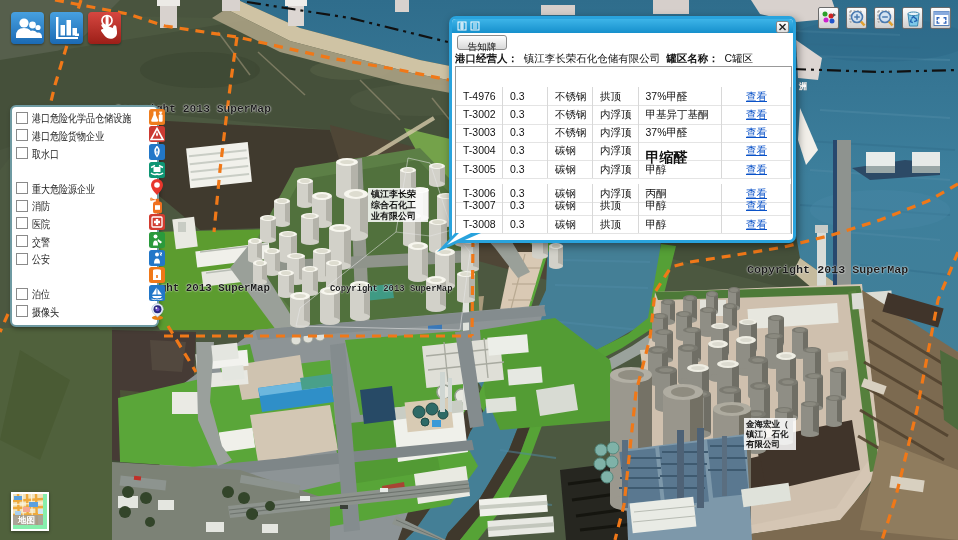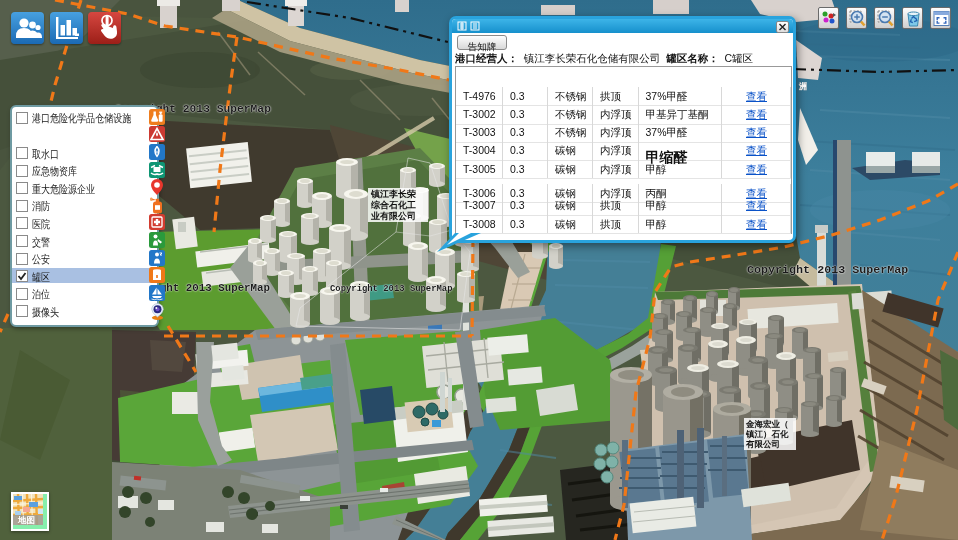--- a/index.html
+++ b/index.html
@@ -1056,53 +1056,47 @@
       </svg>
     </div>
   </div>
 </div>
 
 <div class="abs" id="panel" style="left:10px;top:105px;width:145px;height:218px;background:#fff;border:2px solid #6e9aa2;border-radius:6px;box-shadow:1px 2px 4px rgba(0,0,0,.35);">
     <div style="position:absolute;left:0;top:1.8px;width:145px;height:17.6px;text-align:center;">
       <span style="position:absolute;left:4px;top:3px;width:10px;height:10px;background:#fff;border:1px solid #8a8a8a;font-size:10px;line-height:10px;text-align:center;color:#222;"></span>
       <span style="position:absolute;left:20px;top:2.5px;font-size:11px;color:#1a1a1a;white-space:nowrap;display:inline-block;transform:scaleX(.82);transform-origin:0 0;">港口危险化学品仓储设施</span>
     </div>
+    <div style="position:absolute;left:0;top:19.4px;width:145px;height:17.6px;">
+      <span style="position:absolute;left:4px;top:3px;width:10px;height:10px;background:#fff;border:1px solid #8a8a8a;font-size:10px;line-height:10px;text-align:center;color:#222;"></span>
+      <span style="position:absolute;left:20px;top:2.5px;font-size:11px;color:#1a1a1a;white-space:nowrap;display:inline-block;transform:scaleX(.82);transform-origin:0 0;">港口危险货物企业</span>
+    </div>
     <div style="position:absolute;left:0;top:37px;width:145px;height:17.6px;">
       <span style="position:absolute;left:4px;top:3px;width:10px;height:10px;background:#fff;border:1px solid #8a8a8a;font-size:10px;line-height:10px;text-align:center;color:#222;"></span>
       <span style="position:absolute;left:20px;top:2.5px;font-size:11px;color:#1a1a1a;white-space:nowrap;display:inline-block;transform:scaleX(.82);transform-origin:0 0;">取水口</span>
     </div>
-    <div style="position:absolute;left:0;top:54.6px;width:145px;height:17.6px;">
-      <span style="position:absolute;left:4px;top:3px;width:10px;height:10px;background:#fff;border:1px solid #8a8a8a;font-size:10px;line-height:10px;text-align:center;color:#222;"></span>
-      <span style="position:absolute;left:20px;top:2.5px;font-size:11px;color:#1a1a1a;white-space:nowrap;display:inline-block;transform:scaleX(.82);transform-origin:0 0;">应急物资库</span>
-    </div>
     <div style="position:absolute;left:0;top:72.2px;width:145px;height:17.6px;">
       <span style="position:absolute;left:4px;top:3px;width:10px;height:10px;background:#fff;border:1px solid #8a8a8a;font-size:10px;line-height:10px;text-align:center;color:#222;"></span>
       <span style="position:absolute;left:20px;top:2.5px;font-size:11px;color:#1a1a1a;white-space:nowrap;display:inline-block;transform:scaleX(.82);transform-origin:0 0;">重大危险源企业</span>
     </div>
     <div style="position:absolute;left:0;top:89.8px;width:145px;height:17.6px;">
       <span style="position:absolute;left:4px;top:3px;width:10px;height:10px;background:#fff;border:1px solid #8a8a8a;font-size:10px;line-height:10px;text-align:center;color:#222;"></span>
       <span style="position:absolute;left:20px;top:2.5px;font-size:11px;color:#1a1a1a;white-space:nowrap;display:inline-block;transform:scaleX(.82);transform-origin:0 0;">消防</span>
     </div>
     <div style="position:absolute;left:0;top:107.4px;width:145px;height:17.6px;">
       <span style="position:absolute;left:4px;top:3px;width:10px;height:10px;background:#fff;border:1px solid #8a8a8a;font-size:10px;line-height:10px;text-align:center;color:#222;"></span>
       <span style="position:absolute;left:20px;top:2.5px;font-size:11px;color:#1a1a1a;white-space:nowrap;display:inline-block;transform:scaleX(.82);transform-origin:0 0;">医院</span>
     </div>
     <div style="position:absolute;left:0;top:125px;width:145px;height:17.6px;">
       <span style="position:absolute;left:4px;top:3px;width:10px;height:10px;background:#fff;border:1px solid #8a8a8a;font-size:10px;line-height:10px;text-align:center;color:#222;"></span>
       <span style="position:absolute;left:20px;top:2.5px;font-size:11px;color:#1a1a1a;white-space:nowrap;display:inline-block;transform:scaleX(.82);transform-origin:0 0;">交警</span>
     </div>
     <div style="position:absolute;left:0;top:142.6px;width:145px;height:17.6px;">
       <span style="position:absolute;left:4px;top:3px;width:10px;height:10px;background:#fff;border:1px solid #8a8a8a;font-size:10px;line-height:10px;text-align:center;color:#222;"></span>
       <span style="position:absolute;left:20px;top:2.5px;font-size:11px;color:#1a1a1a;white-space:nowrap;display:inline-block;transform:scaleX(.82);transform-origin:0 0;">公安</span>
-    </div>
-    <div style="position:absolute;left:0;top:160.2px;width:145px;height:17.6px;background:linear-gradient(#a9c0e2,#a9c0e2) no-repeat 0 0.8px;background-size:100% 15.2px;">
-      <span style="position:absolute;left:4px;top:3px;width:10px;height:10px;background:#fff;border:1px solid #8a8a8a;font-size:10px;line-height:10px;text-align:center;color:#222;"><svg width="10" height="10" viewBox="0 0 10 10">
-          <path d="M1.5,5 l2.5,3 4.5,-6" stroke="#222" stroke-width="1.8" fill="none"></path>
-        </svg></span>
-      <span style="position:absolute;left:20px;top:2.5px;font-size:11px;color:#1a1a1a;white-space:nowrap;display:inline-block;transform:scaleX(.82);transform-origin:0 0;">罐区</span>
     </div>
     <div style="position:absolute;left:0;top:177.8px;width:145px;height:17.6px;">
       <span style="position:absolute;left:4px;top:3px;width:10px;height:10px;background:#fff;border:1px solid #8a8a8a;font-size:10px;line-height:10px;text-align:center;color:#222;"></span>
       <span style="position:absolute;left:20px;top:2.5px;font-size:11px;color:#1a1a1a;white-space:nowrap;display:inline-block;transform:scaleX(.82);transform-origin:0 0;">泊位</span>
     </div>
     <div style="position:absolute;left:0;top:195.4px;width:145px;height:17.6px;">
       <span style="position:absolute;left:4px;top:3px;width:10px;height:10px;background:#fff;border:1px solid #8a8a8a;font-size:10px;line-height:10px;text-align:center;color:#222;"></span>
       <span style="position:absolute;left:20px;top:2.5px;font-size:11px;color:#1a1a1a;white-space:nowrap;display:inline-block;transform:scaleX(.82);transform-origin:0 0;">摄像头</span>
     </div>
   </div>

